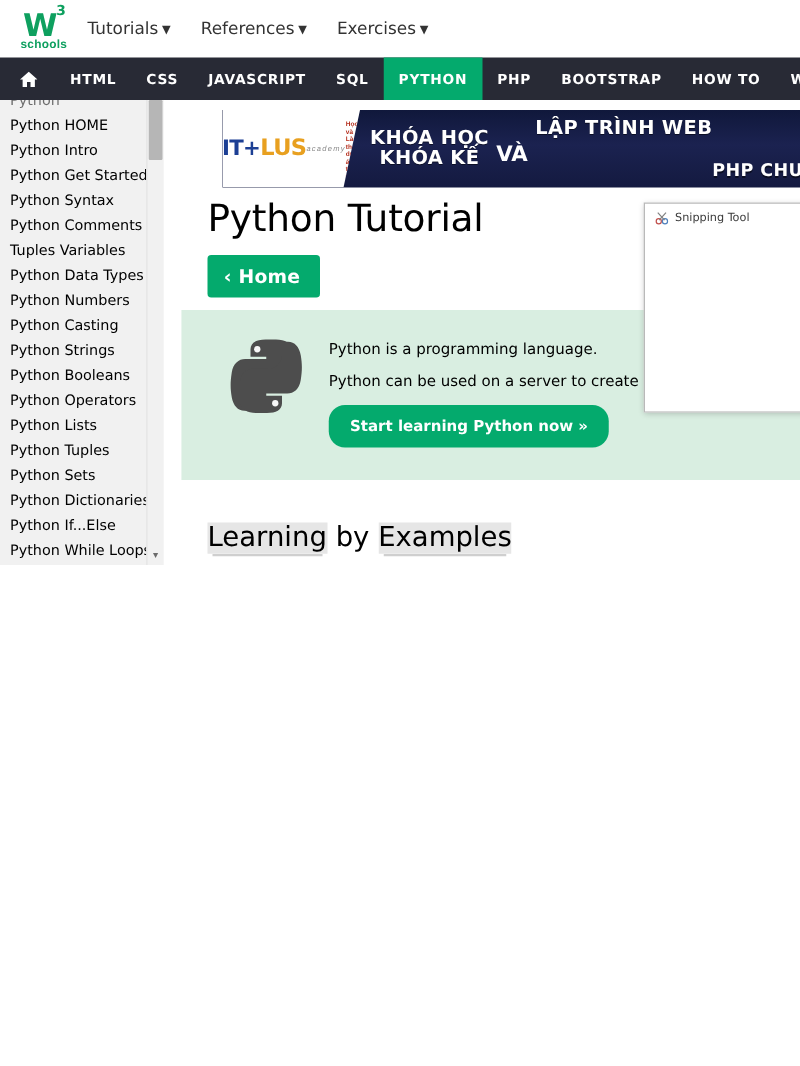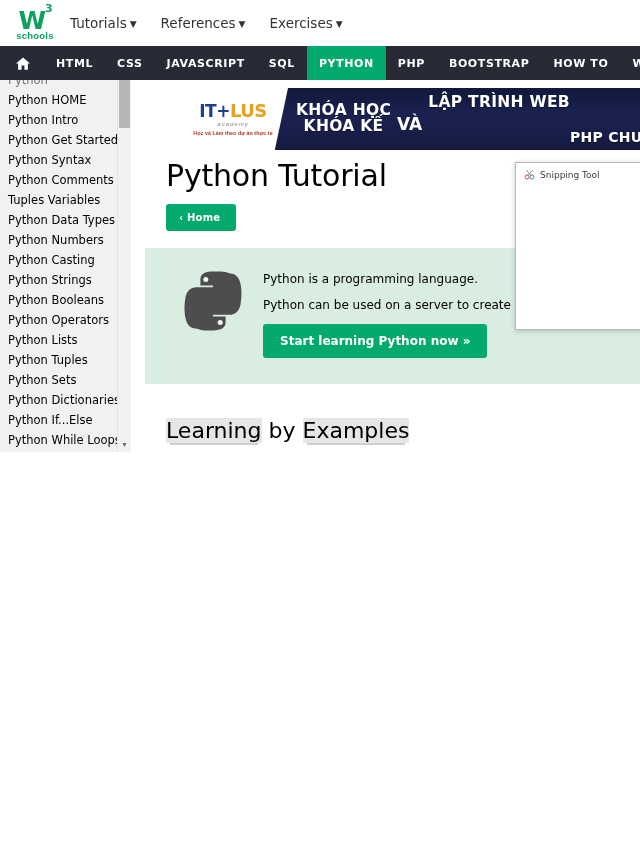--- a/index.html
+++ b/index.html
@@ -91,21 +91,21 @@
   }
   .ad-banner {
     position: absolute; left: 33px; top: 8px; width: 462px; height: 62px;
     background: linear-gradient(180deg,#10183b 0%,#1b2250 45%,#141a40 100%);
     overflow: hidden;
   }
   .ad-left {
     position: absolute; left: 0; top: 0; width: 110px; height: 62px;
     background: #ffffff;
     clip-path: polygon(0 0, 100% 0, 88% 100%, 0 100%);
-    display: flex; flex-direction: column; align-items: center; justify-content: center;
+    display: flex; flex-direction: row; align-items: center; justify-content: center;
   }
   .ad-logo {
     font-family: "DejaVu Sans", sans-serif; font-weight: 700; font-size: 17px;
     color: #1c3f94; letter-spacing: -.5px; line-height: 1;
   }
   .ad-logo .plus { color: #1c3f94; }
   .ad-logo .lus { color: #e8a020; font-size: 18px; }
   .ad-acad { font-size: 6px; color: #888; font-style: italic; margin-top: 1px; letter-spacing: 1px; }
   .ad-sub { font-size: 5.2px; color: #b5301f; font-weight: 700; margin-top: 3px; letter-spacing: .1px; }
   .ad-right {
@@ -122,21 +122,21 @@
   .ad-va { font-size: 17px; font-weight: 700; color: #ffffff; font-family: "DejaVu Sans", sans-serif; margin-top: 10px; }
   .ad-t2 { font-size: 14px; margin-top: 36px; }
 
   .h1 {
     position: absolute; left: 21px; top: 78px;
     font-size: 30px; font-weight: 400; color: #000000;
     font-family: "DejaVu Sans", sans-serif; letter-spacing: -.2px;
   }
   .btn-home {
     position: absolute; left: 21px; top: 124px;
-    background: #04AA6D; color: #ffffff; font-size: 10px; font-weight: 700;
+    background: #04AA6D; color: #ffffff; font-size: 15px; font-weight: 700;
     padding: 8px 16px 8px 13px; border: none; border-radius: 3px; cursor: pointer;
     font-family: "DejaVu Sans", sans-serif; letter-spacing: .2px;
   }
   .hero {
     position: absolute; left: 0px; top: 168px; width: 534px; height: 136px;
     background: #D9EEE1;
   }
   .py-logo {
     position: absolute; left: 35px; top: 20px; width: 66px; height: 66px;
   }
@@ -144,21 +144,21 @@
     position: absolute; left: 118px; top: 24px; font-size: 12px; color: #000;
     font-family: "DejaVu Sans", sans-serif;
   }
   .hero-txt2 {
     position: absolute; left: 118px; top: 50px; font-size: 12px; color: #000;
     font-family: "DejaVu Sans", sans-serif; white-space: nowrap;
   }
   .btn-start {
     position: absolute; left: 118px; top: 76px;
     background: #04AA6D; color: #ffffff; font-size: 12px; font-weight: 700;
-    padding: 10px 17px; border: none; border-radius: 3px; cursor: pointer;
+    padding: 10px 17px; border: none; border-radius: 13px; cursor: pointer;
     font-family: "DejaVu Sans", sans-serif;
   }
   .h2 {
     position: absolute; left: 21px; top: 338px;
     font-size: 22px; font-weight: 400; color: #000000;
     font-family: "DejaVu Sans", sans-serif;
   }
   .h2 .hl { background: #e6e6e6; box-shadow: 0 6px 0 -4px #cfcfcf; }
 
   

